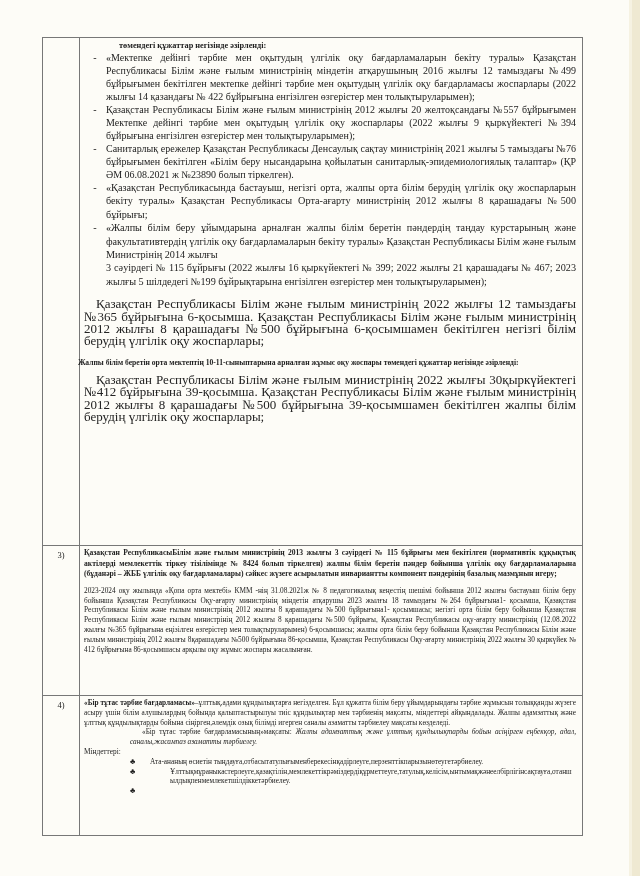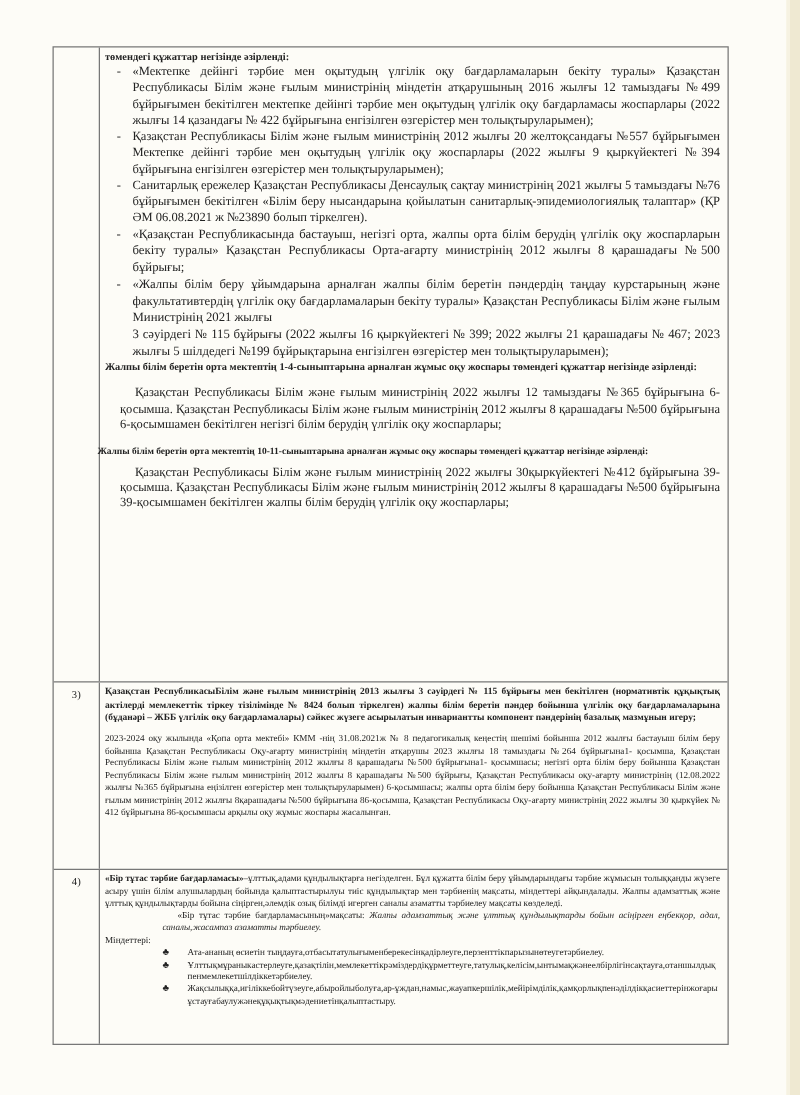--- a/index.html
+++ b/index.html
@@ -14,22 +14,22 @@
   .table { position:absolute; left:42px; top:37px; width:541px; border:1px solid #777; box-sizing:border-box; }
   .row { display:flex; border-bottom:1px solid #777; box-sizing:border-box; }
   .row:last-child { border-bottom:none; }
   .num { width:37px; flex:none; border-right:1px solid #777; box-sizing:border-box; font-size:8.5px; text-align:center; padding-top:4px; }
   .cell { flex:1; padding:2px 6px 2px 4px; box-sizing:border-box; }
   .r1 { height:508px; }
   .r2 { height:150px; }
   .r3 { height:139px; }
   p { margin:0; text-align:justify; }
   .b { font-weight:bold; }
-  .s9 { font-size:10px; line-height:12.4px;margin-left:12px; }
-  .s8 { font-size:8.3px; line-height:11px; }
+  .s9 { font-size:13px; line-height:12.4px; }
+  .s8 { font-size:8.3px; line-height:11px;margin-left:35px; }
   .s75 { font-size:7.6px; line-height:10.2px; }
   .s7 { font-size:7.3px; line-height:9.8px; }
   .s95 { font-size:10px; line-height:13px; }
   .s11 { font-size:11.8px; line-height:15px; }
   .dash { display:flex; }
   .dash .m { width:22px; flex:none; text-align:center; }
   .dash .t { flex:1; }
   .bullet { display:flex; padding-left:46px; }
   .bullet .m { width:20px; flex:none; font-size:8px; }
   .bullet .t { flex:1; }
@@ -61,25 +61,24 @@
         <span class="m">-</span>
         <p class="t">Санитарлық ережелер Қазақстан Республикасы Денсаулық сақтау министрінің 2021 жылғы 5 тамыздағы №76 бұйрығымен бекітілген «Білім беру нысандарына қойылатын санитарлық-эпидемиологиялық талаптар» (ҚР ӘМ 06.08.2021 ж №23890 болып тіркелген).</p>
       </div>
       <div class="dash s95" style="font-size:10.2px;line-height:13.4px;">
         <span class="m">-</span>
         <p class="t">«Қазақстан Республикасында  бастауыш, негізгі орта, жалпы орта білім берудің үлгілік оқу жоспарларын бекіту туралы» Қазақстан Республикасы  Орта-ағарту министрінің 2012 жылғы 8 қарашадағы №500 бұйрығы;</p>
       </div>
       <div class="dash s95" style="font-size:10.2px;line-height:13.4px;">
         <span class="m">-</span>
         <div class="t">
-          <p>«Жалпы білім беру ұйымдарына арналған жалпы білім беретін пәндердің таңдау курстарының және факультативтердің үлгілік оқу бағдарламаларын бекіту туралы» Қазақстан Республикасы Білім және ғылым Министрінің 2021 жылғы</p>
+          <p>«Жалпы білім беру ұйымдарына арналған жалпы білім беретін пәндердің таңдау курстарының және факультативтердің үлгілік оқу бағдарламаларын бекіту туралы» Қазақстан Республикасы Білім және ғылым Министрінің 2014 жылғы</p>
           <p>3 сәуірдегі № 115 бұйрығы (2022 жылғы 16 қыркүйектегі № 399; 2022 жылғы 21 қарашадағы № 467; 2023 жылғы 5 шілдедегі №199 бұйрықтарына енгізілген өзгерістер мен толықтыруларымен);</p>
         </div>
       </div>
-      <p class="b s8">Жалпы білім беретін  орта мектептің 1-4-сыныптарына арналған жұмыс оқу жоспары төмендегі құжаттар негізінде әзірленді:</p>
       <div class="gap10"></div>
       <p class="s9" style="text-indent:12px;">Қазақстан Республикасы Білім және ғылым министрінің 2022 жылғы 12 тамыздағы №365 бұйрығына 6-қосымша. Қазақстан Республикасы Білім және ғылым министрінің 2012 жылғы 8 қарашадағы №500 бұйрығына 6-қосымшамен бекітілген негізгі білім берудің үлгілік оқу жоспарлары;</p>
       <div class="gap10"></div>
       <p class="b s75" style="margin-left:-6px;">Жалпы білім беретін орта мектептің  10-11-сыныптарына арналған жұмыс оқу жоспары төмендегі құжаттар негізінде әзірленді:</p>
       <div class="gap6"></div>
       <p class="s9" style="text-indent:12px;">Қазақстан Республикасы Білім және ғылым министрінің 2022 жылғы 30қыркүйектегі  №412 бұйрығына 39-қосымша. Қазақстан Республикасы Білім және ғылым министрінің 2012 жылғы 8 қарашадағы №500 бұйрығына 39-қосымшамен бекітілген жалпы білім берудің үлгілік оқу жоспарлары;</p>
     </div>
   </div>
 
   <div class="row r2">
@@ -96,22 +95,21 @@
     <div class="cell">
       <p class="s7"><span class="b">«Бір тұтас тәрбие бағдарламасы»</span><span>–ұлттық,адами құндылықтарға негізделген. Бұл құжатта білім беру ұйымдарындағы тәрбие жұмысын толыққанды жүзеге асыру үшін білім алушылардың бойында қалыптастырылуы  тиіс құндылықтар мен тәрбиенің мақсаты, міндеттері айқындалады. Жалпы адамзаттық және ұлттық құндылықтарды бойына сіңірген,әлемдік озық білімді игерген саналы азаматты тәрбиелеу мақсаты көзделеді.</span></p>
       <p class="s7" style="text-indent:12px;margin-left:46px;"><span>«Бір тұтас тәрбие бағдарламасының»мақсаты: </span><span class="it">Жалпы адамзаттық және ұлттық құндылықтарды бойын асіңірген еңбекқор, адал, саналы,жасампаз азаматты тәрбиелеу.</span></p>
       <p class="s7">Міндеттері:</p>
       <div class="bullet s7">
         <span class="m">♣</span>
         <p class="t" style="word-break:break-all;">Ата-ананың өсиетін тыңдауға,отбасытатулығыменберекесінқадірлеуге,перзенттікпарызынөтеугетәрбиелеу.</p>
       </div>
       <div class="bullet s7">
         <span class="m">♣</span>
-        <p class="t" style="word-break:break-all;">Ұлттықмұраныкастерлеуге,қазақтілін,мемлекеттікрәміздердіқұрметтеуге,татулық,келісім,ынтымақжәнеелбірлігінсақтауға,отаншылдықпенмемлекетшілдіккетәрбиелеу.</p>
+        <p class="t" style="word-break:break-all;margin-left:20px;">Ұлттықмұраныкастерлеуге,қазақтілін,мемлекеттікрәміздердіқұрметтеуге,татулық,келісім,ынтымақжәнеелбірлігінсақтауға,отаншылдықпенмемлекетшілдіккетәрбиелеу.</p>
       </div>
       <div class="bullet s7">
         <span class="m">♣</span>
-        <p class="t" style="word-break:break-all;">Жақсылыққа,игіліккебойтүзеуге,абыройлыболуға,ар-ұждан,намыс,жауапкершілік,мейірімділік,қамқорлықпенәділдікқасиеттерінжоғарыұстауғабаулужәнеқұқықтықмәдениетінқалыптастыру.</p>
       </div>
     </div>
   </div>
 
 </div>
 
 </body></html>

